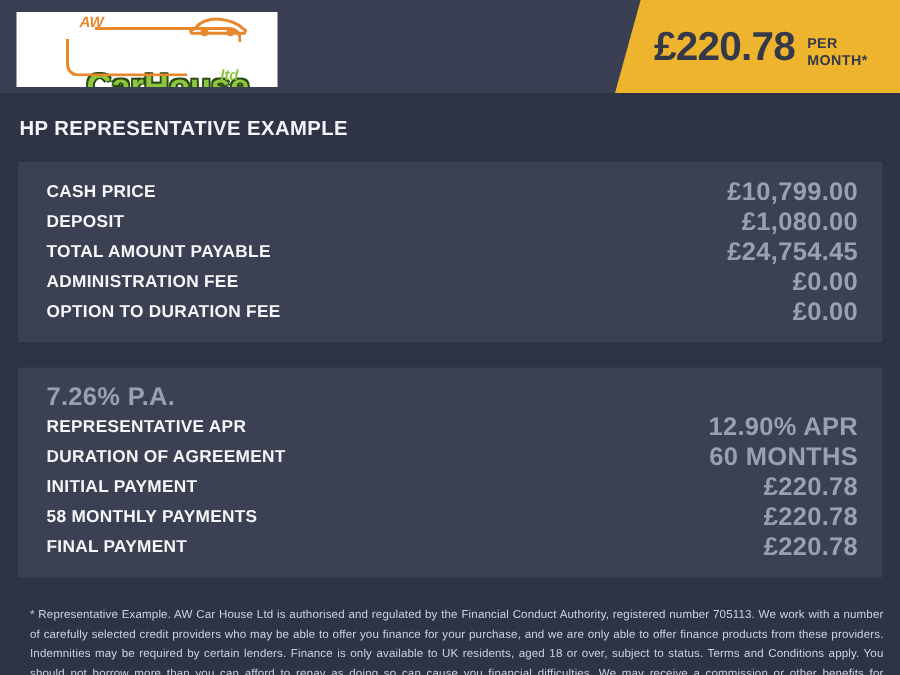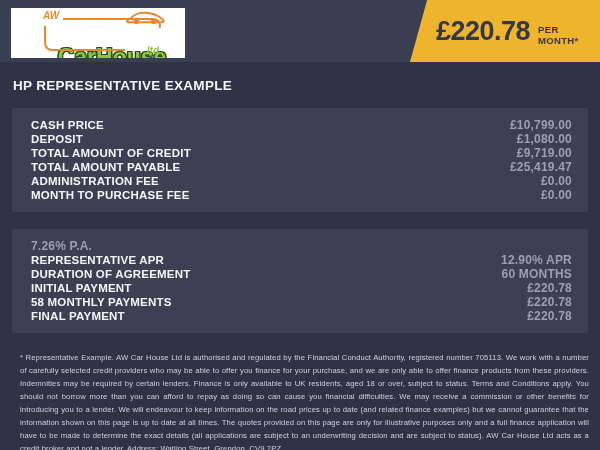--- a/index.html
+++ b/index.html
@@ -8,21 +8,21 @@
     background:#2f3346;font-family:"Liberation Sans",sans-serif;
     -webkit-font-smoothing:antialiased;
   }
   
   .header{position:relative;height:62px;background:#3a3e52;}
   .logo-box{
     position:absolute;left:11px;top:8px;width:174px;height:50px;
     background:#ffffff;overflow:hidden;
   }
   .logo-aw{
-    position:absolute;left:32px;top:2px;
+    position:absolute;left:42px;top:2px;
     color:#e8872b;font-weight:bold;font-style:italic;font-size:10px;
   }
   .logo-topline{
     position:absolute;left:52px;top:10px;right:24px;height:8px;
     border-top:2.5px solid #e8872b;border-right:2.5px solid #e8872b;
     border-top-right-radius:8px;
   }
   .logo-car{position:absolute;right:20px;top:2px;}
   .logo-name{
     position:absolute;left:36px;top:14px;width:130px;text-align:center;
@@ -63,21 +63,21 @@
   }
   
   .content{display:flex;gap:17px;padding:0 12px;flex-direction:column;}
   .panel{
     flex:1;height:221px;background:#3b4053;
     display:flex;flex-direction:column;justify-content:space-around;
     padding:10px 16px 10px 19px;box-sizing:border-box;
   }
   .row{display:flex;justify-content:space-between;align-items:center;}
   .row .lbl{color:#f5f6f8;font-weight:bold;font-size:11.5px;letter-spacing:0.2px;}
-  .row .val{color:#9aa0b2;font-weight:bold;font-size:12px;letter-spacing:0.2px;}
+  .row .val{color:#9aa0b2;font-weight:bold;font-size:17px;letter-spacing:0.2px;}
   
   .footer{
     padding:18px 11px 0 20px;color:#cdd2de;font-size:7.7px;
     line-height:13px;text-align:justify;letter-spacing:0.1px;
   }
 </style>
 </head>
 <body>
 
 <div class="page">
@@ -111,33 +111,29 @@
     <div class="panel">
       <div class="row">
         <span class="lbl">CASH PRICE</span>
         <span class="val">£10,799.00</span>
       </div>
       <div class="row">
         <span class="lbl">DEPOSIT</span>
         <span class="val">£1,080.00</span>
       </div>
       <div class="row">
-        <span class="lbl">TOTAL AMOUNT OF CREDIT</span>
-        <span class="val">£9,719.00</span>
-      </div>
-      <div class="row">
         <span class="lbl">TOTAL AMOUNT PAYABLE</span>
-        <span class="val">£25,419.47</span>
+        <span class="val">£24,754.45</span>
       </div>
       <div class="row">
         <span class="lbl">ADMINISTRATION FEE</span>
         <span class="val">£0.00</span>
       </div>
       <div class="row">
-        <span class="lbl">MONTH TO PURCHASE FEE</span>
+        <span class="lbl">OPTION TO DURATION FEE</span>
         <span class="val">£0.00</span>
       </div>
     </div>
 
     <div class="panel">
       <div class="row">
         <span class="val">7.26% P.A.</span>
       </div>
       <div class="row">
         <span class="lbl">REPRESENTATIVE APR</span>

